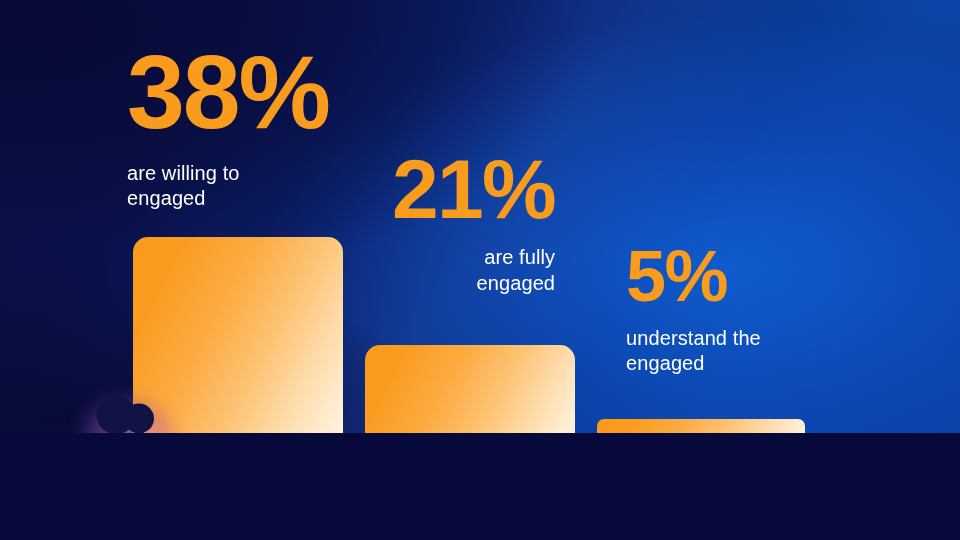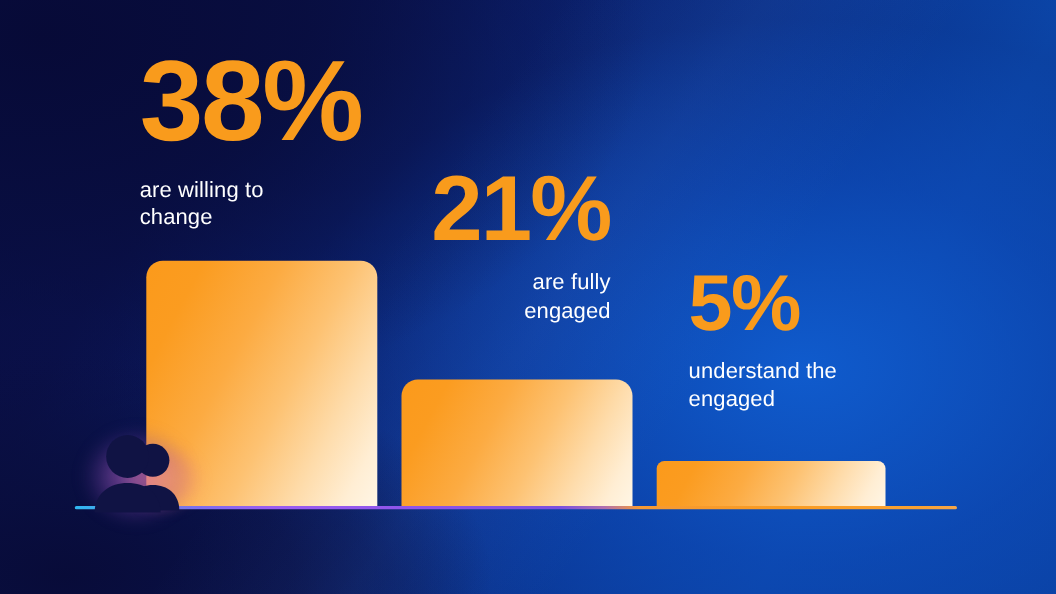--- a/index.html
+++ b/index.html
@@ -3,21 +3,21 @@
 <meta charset="utf-8">
 <style>
   html, body {
     margin: 0;
     padding: 0;
     background: #06093a;
   }
   #stage {
     position: relative;
     width: 960px;
-    height: 540px;
+    height: 433px;
     overflow: hidden;
     font-family: "Liberation Sans", sans-serif;
     background-color: #0a1049;
   }
 
   
   .bg-base {
     position: absolute;
     inset: 0;
     background: linear-gradient(118deg,
@@ -192,21 +192,21 @@
     <circle cx="57" cy="26.5" r="15" fill="#101344"></circle>
     <path d="M33 72 C33 57.5 43.5 49 57 49 C70.5 49 81 57.5 81 72 Z" fill="#101344"></path>
 
     <circle cx="34" cy="23" r="19.5" fill="#101344"></circle>
     <path d="M4 74 C4 57 17 47 34 47 C51 47 64 57 64 74 Z" fill="#101344"></path>
   </svg>
 
   <div id="stat-1" class="stat">
     <div class="stat-number">38%</div>
     <div class="stat-caption">are willing to
-change</div>
+engaged</div>
   </div>
 
   <div id="stat-2" class="stat">
     <div class="stat-number">21%</div>
     <div class="stat-caption">are fully
 engaged</div>
   </div>
 
   <div id="stat-3" class="stat">
     <div class="stat-number">5%</div>

